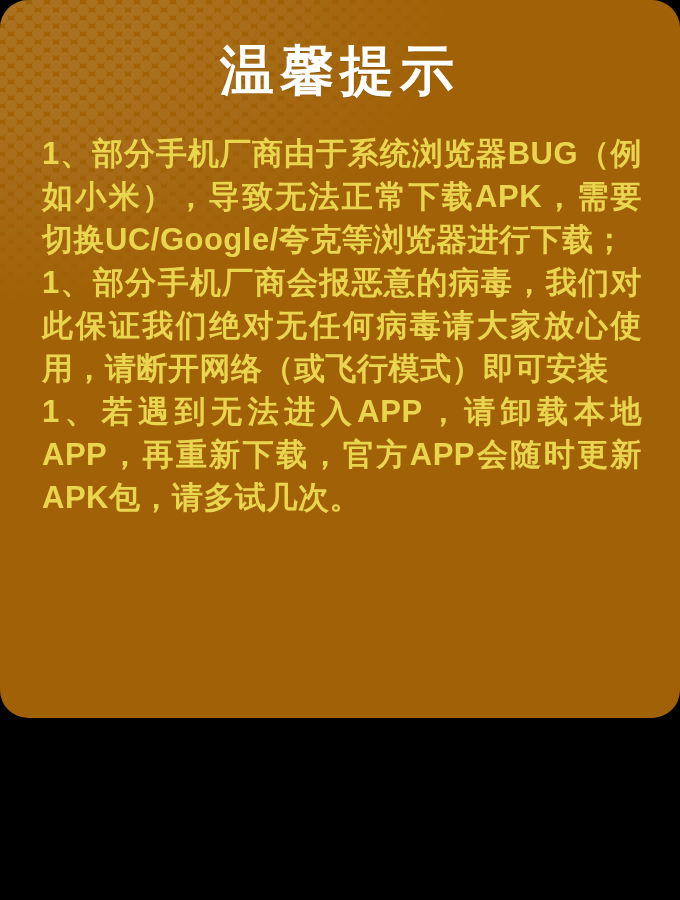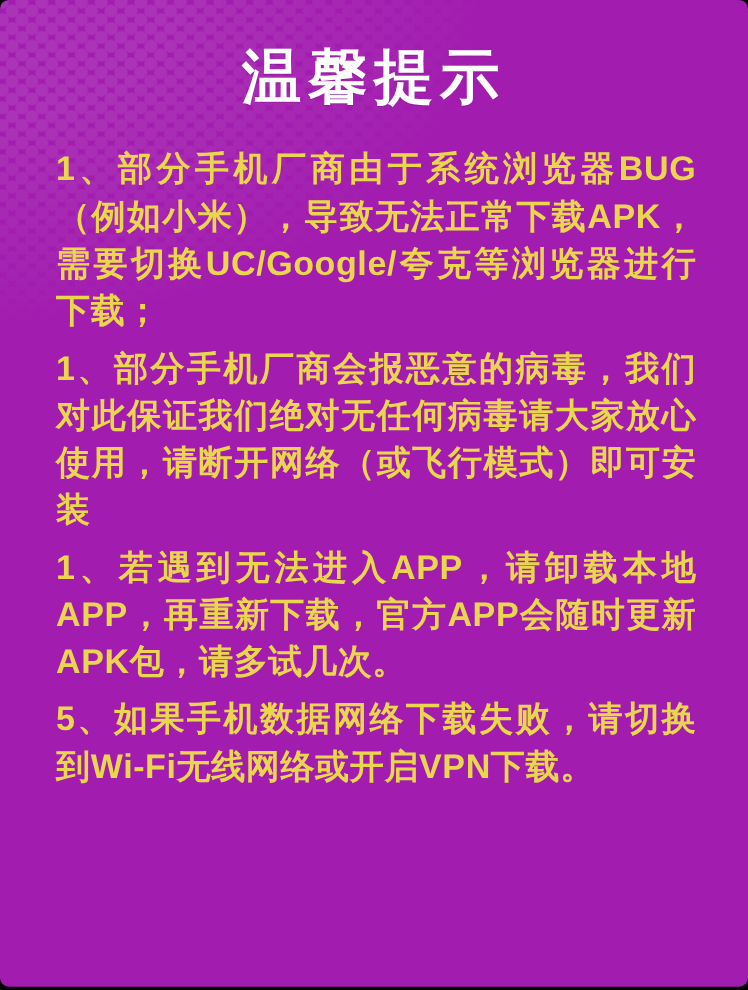--- a/index.html
+++ b/index.html
@@ -13,23 +13,23 @@
     width: 680px;
     height: 900px;
     background: #000000;
     overflow: hidden;
   }
   .card {
     position: absolute;
     left: 0;
     top: 0;
     width: 680px;
-    height: 897px;
-    background: #a21caf;
-    border-radius: 8px;
+    height: 718px;
+    background: #a16207;
+    border-radius: 28px;
     overflow: hidden;
   }
   .dots {
     position: absolute;
     top: 0;
     left: 0;
     width: 640px;
     height: 430px;
     pointer-events: none;
     background-image:
@@ -57,30 +57,29 @@
     margin-top: 32px;
     padding: 0 38px 0 42px;
     color: #ead64e;
     font-size: 31px;
     line-height: 43px;
     font-weight: 600;
     text-align: justify;
     letter-spacing: 0.5px;
   }
   .tips p {
-    margin: 9px;
+    margin: 0;
   }
 </style>
 </head>
 <body>
 
 <div class="stage">
   <div class="card">
     <div class="dots"></div>
     <h1 class="title">温馨提示</h1>
     <div class="tips">
       <p>1、部分手机厂商由于系统浏览器BUG（例如小米），导致无法正常下载APK，需要切换UC/Google/夸克等浏览器进行下载；</p>
       <p>1、部分手机厂商会报恶意的病毒，我们对此保证我们绝对无任何病毒请大家放心使用，请断开网络（或飞行模式）即可安装</p>
       <p>1、若遇到无法进入APP，请卸载本地APP，再重新下载，官方APP会随时更新APK包，请多试几次。</p>
-      <p>5、如果手机数据网络下载失败，请切换到Wi-Fi无线网络或开启VPN下载。</p>
     </div>
   </div>
 </div>
 
 </body></html>

